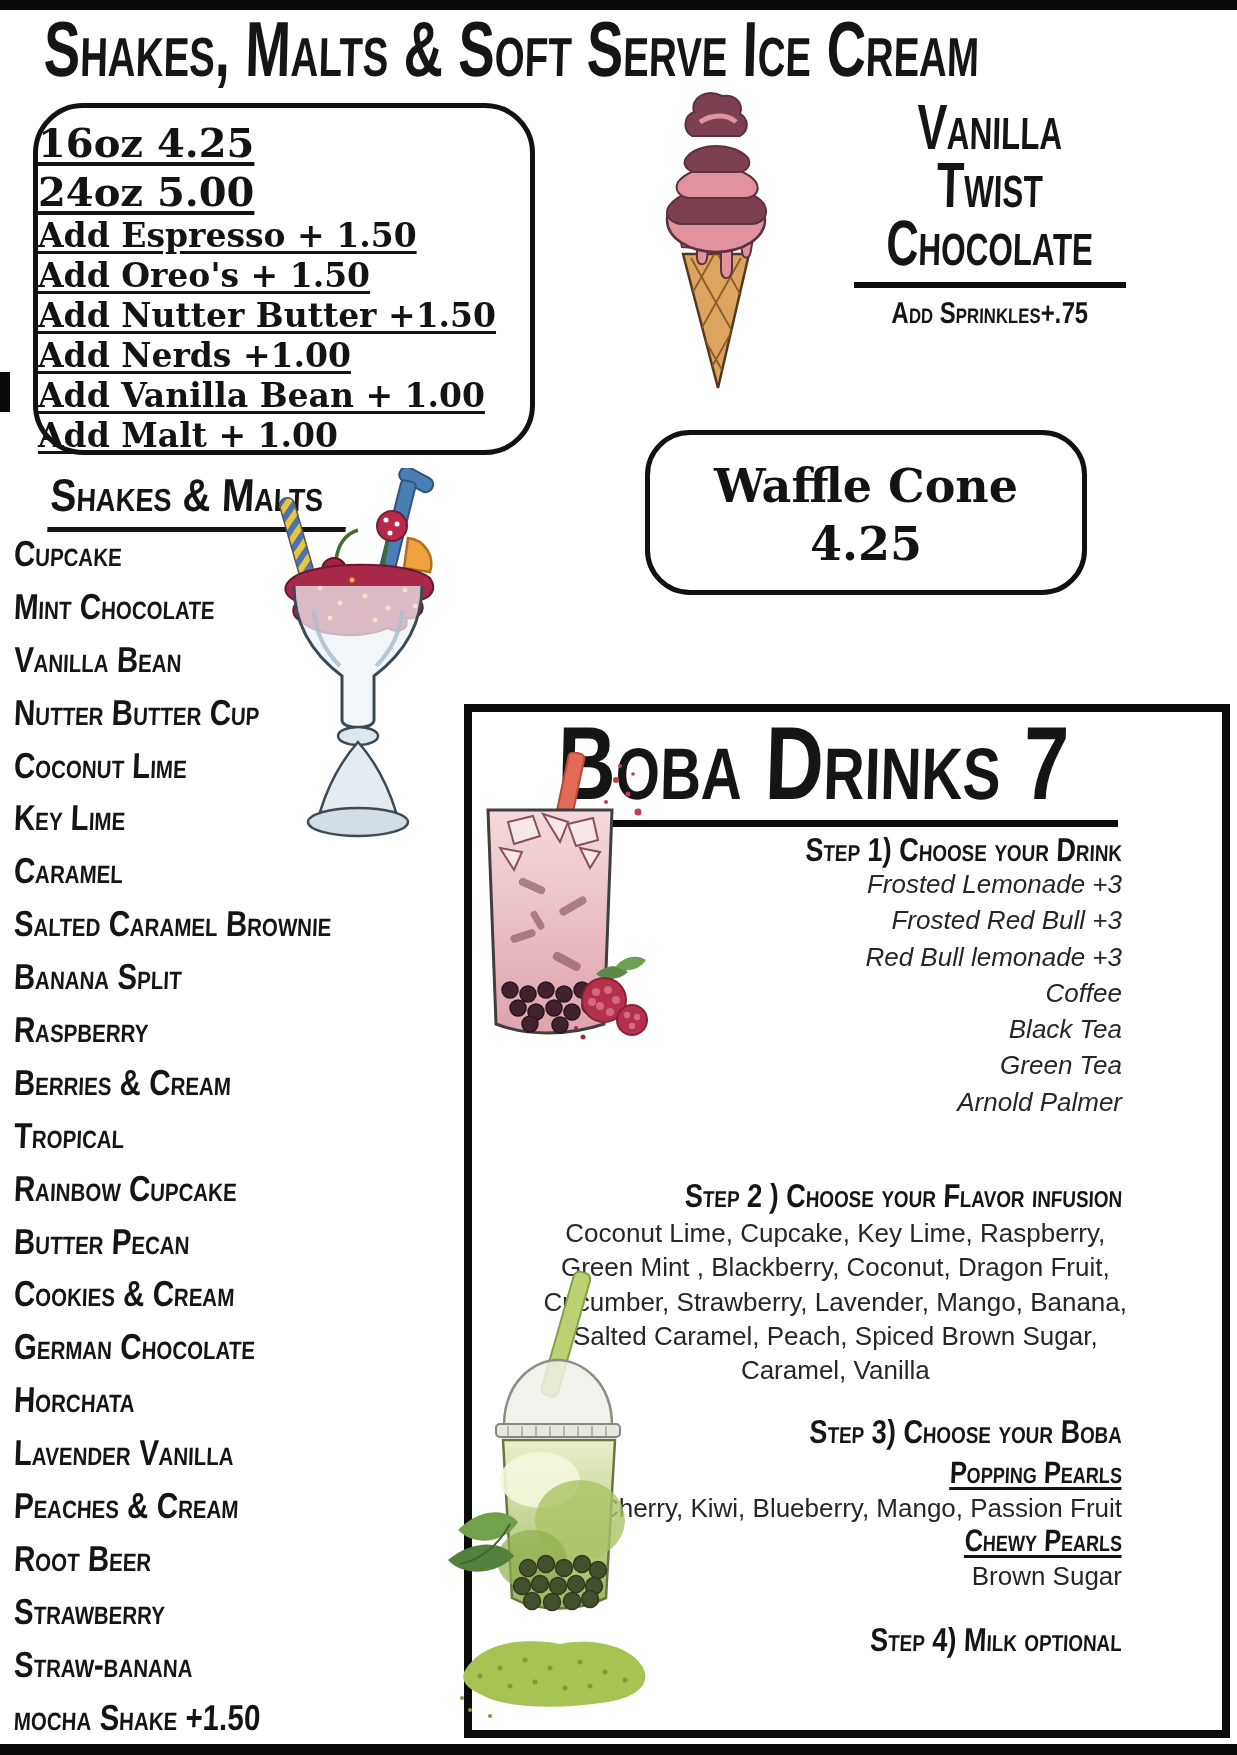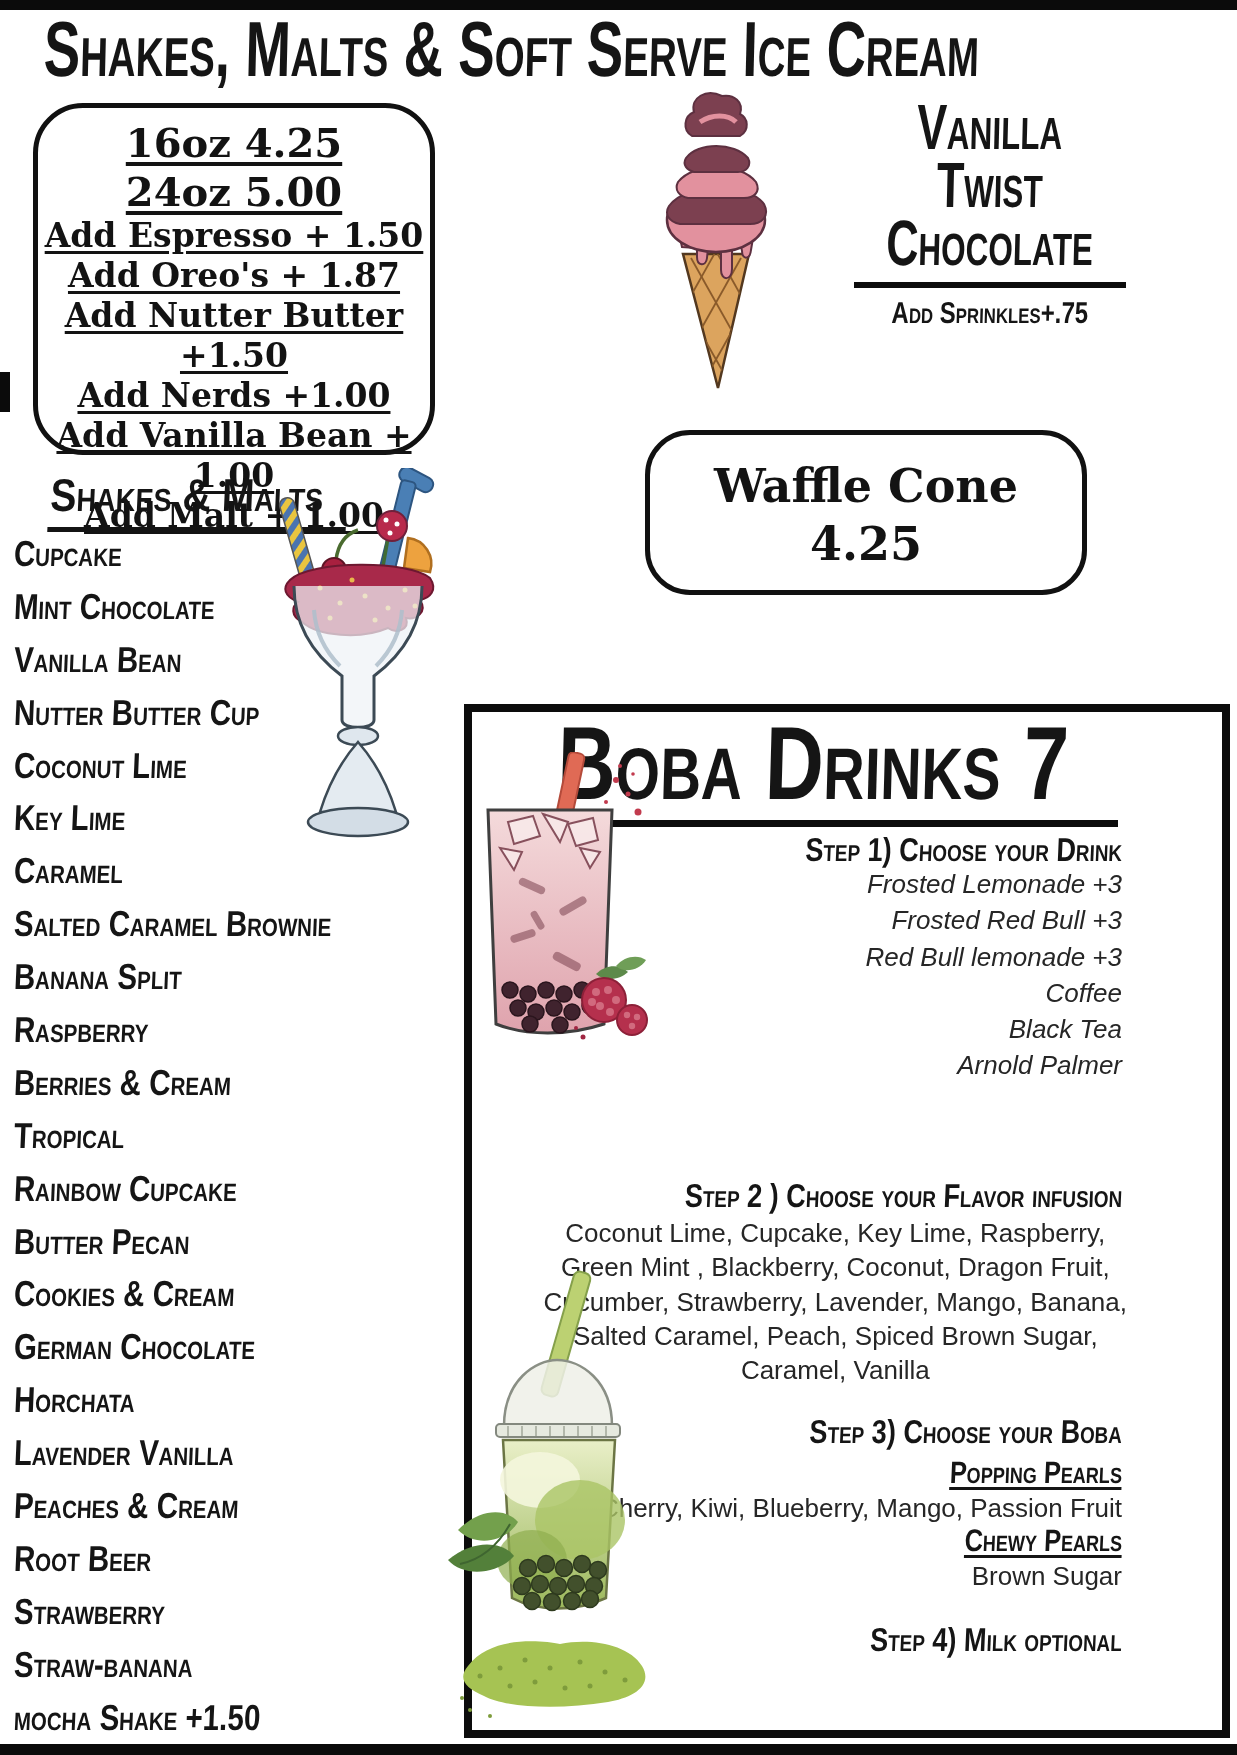--- a/index.html
+++ b/index.html
@@ -11,22 +11,22 @@
   .abs   { position:absolute; }
   .sq    { display:inline-block; white-space:nowrap; }
 
   .topbar    { position:absolute; left:0; top:0; width:1237px; height:10px; background:#0b0b0b; }
   .bottombar { position:absolute; left:0; top:1744px; width:1237px; height:11px; background:#0b0b0b; }
   .leftmark  { position:absolute; left:0; top:372px; width:10px; height:40px; background:#0b0b0b; }
 
   .title { left:45px; top:8px; }
   .title .sq { font-size:78px; line-height:82px; transform:scaleX(.70) skewX(-2deg); transform-origin:left top; }
 
-  .price-box { left:33px; top:103px; width:402px; height:352px; border:5px solid #111; border-radius:50px;
-               box-sizing:border-box; text-align:center; padding-top:10px; }
+  .price-box { left:33px; top:103px; width:502px; height:352px; border:5px solid #111; border-radius:50px;
+               box-sizing:border-box; text-align:left; padding-top:10px; }
   .size-line  { font-size:40px; line-height:49px; text-decoration:underline; text-decoration-thickness:3.5px; text-underline-offset:5px; }
   .addon-line { font-size:33px; line-height:40px; text-decoration:underline; text-decoration-thickness:3px; text-underline-offset:4px; }
 
   .softserve { left:795px; top:98px; width:390px; text-align:center; }
   .ss-line { height:58px; }
   .ss-line .sq { font-size:64px; line-height:58px; transform:scaleX(.70) skewX(-2deg); transform-origin:center; }
   .ss-divider { width:272px; height:6px; background:#0d0d0d; margin:10px auto 8px auto; }
   .ss-sprinkles .sq { font-size:30px; line-height:34px; transform:scaleX(.80) skewX(-2deg); transform-origin:center; }
 
   .cup-box { left:645px; top:430px; width:442px; height:165px; border:5px solid #111; border-radius:45px;
@@ -63,21 +63,21 @@
   <div class="leftmark"></div>
 
   <div class="abs title">
     <span class="sq caps">Shakes, Malts &amp; Soft Serve Ice Cream</span>
   </div>
 
   <section class="abs price-box">
     <div class="size-line serifb">16oz 4.25</div>
     <div class="size-line serifb">24oz 5.00</div>
     <div class="addon-line serifb">Add Espresso + 1.50</div>
-    <div class="addon-line serifb">Add Oreo's + 1.87</div>
+    <div class="addon-line serifb">Add Oreo's + 1.50</div>
     <div class="addon-line serifb">Add Nutter Butter +1.50</div>
     <div class="addon-line serifb">Add Nerds +1.00</div>
     <div class="addon-line serifb">Add Vanilla Bean + 1.00</div>
     <div class="addon-line serifb">Add Malt + 1.00</div>
   </section>
 
   <svg class="abs" style="left:636px; top:86px;" width="160" height="308" viewBox="0 0 160 308">
     <defs>
         <clipPath id="coneClip">
           <polygon points="47,168 113,168 82,302"></polygon>
@@ -194,20 +194,21 @@
 
   <div class="abs step-h" style="top:830px;">
     <span class="sq caps">Step 1) Choose your Drink</span>
   </div>
   <div class="abs r-list sans" style="top:866px;">
     <div>Frosted Lemonade +3</div>
     <div>Frosted Red Bull +3</div>
     <div>Red Bull lemonade +3</div>
     <div>Coffee</div>
     <div>Black Tea</div>
+    <div>Green Tea</div>
     <div>Arnold Palmer</div>
   </div>
 
   <div class="abs step-h" style="top:1176px;">
     <span class="sq caps">Step 2 ) Choose your Flavor infusion</span>
   </div>
   <div class="abs r-para sans" style="top:1216px;">
     <div>Coconut Lime, Cupcake, Key Lime, Raspberry,</div>
     <div>Green Mint , Blackberry, Coconut, Dragon Fruit,</div>
     <div>Cucumber, Strawberry, Lavender, Mango, Banana,</div>

